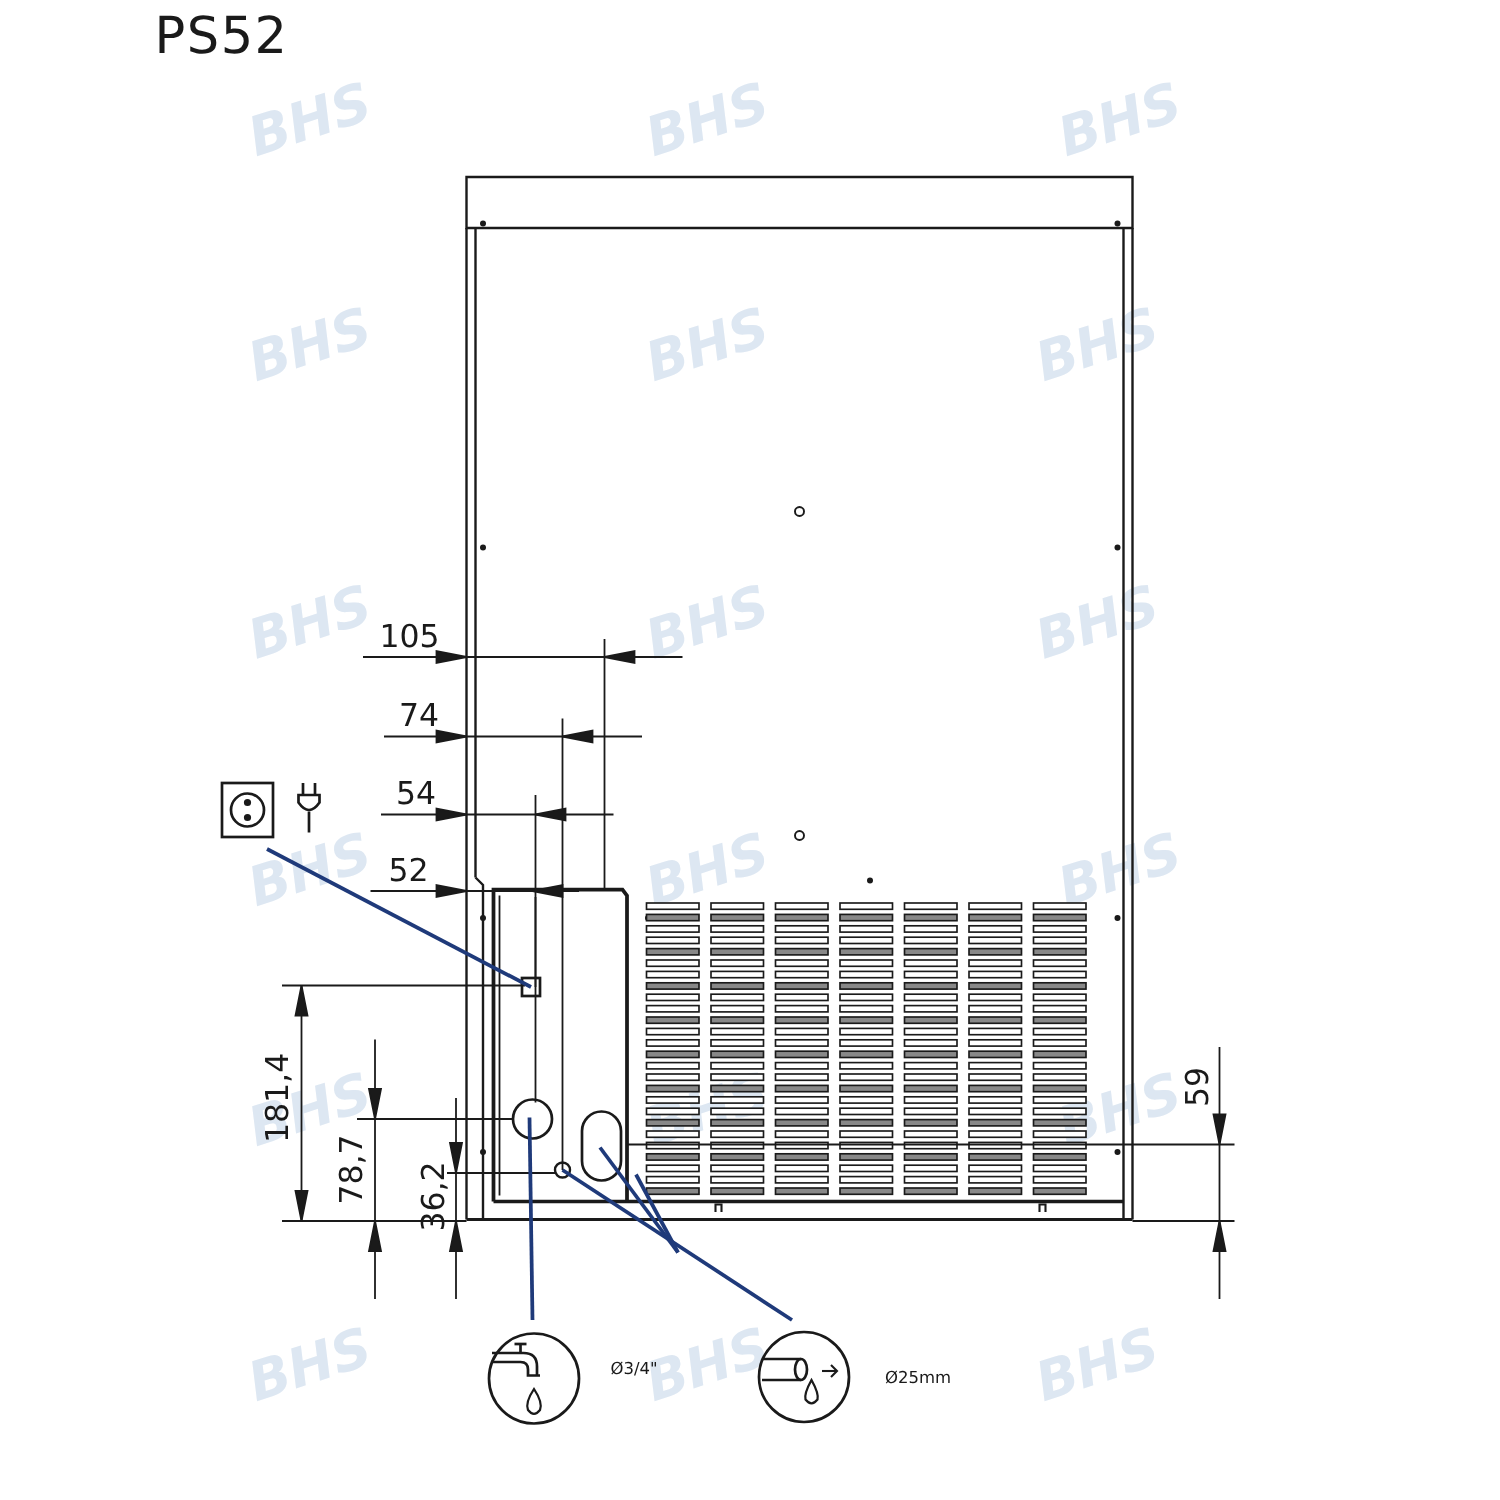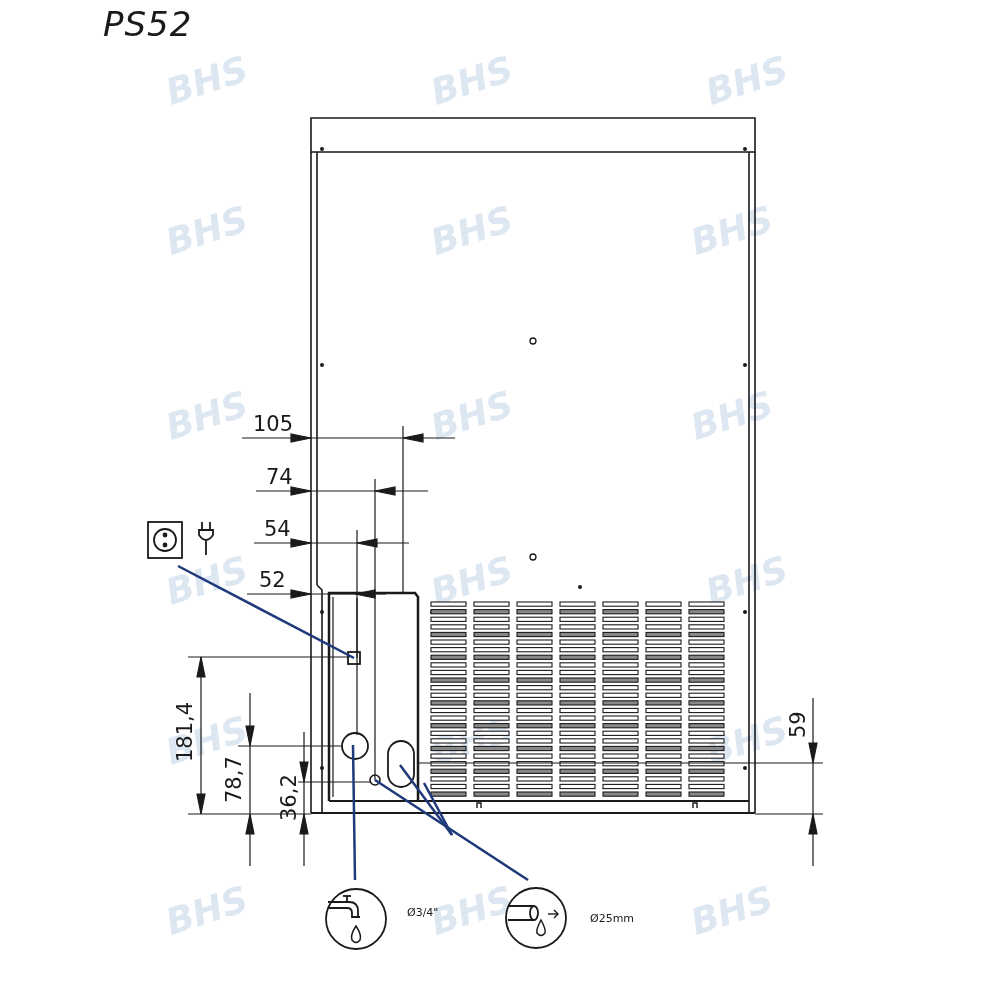--- a/index.html
+++ b/index.html
@@ -1,19 +1,19 @@
 <!DOCTYPE html>
 <html><head>
 <meta charset="utf-8">
 <style>
   html, body { margin: 0; padding: 0; background: #ffffff; }
   body { width: 1000px; height: 1000px; position: relative; overflow: hidden;
          font-family: "DejaVu Sans", sans-serif; color: #1a1a1a; }
   #title { position: absolute; left: 103px; top: 4px; font-size: 34px;
-           font-family: "DejaVu Sans", sans-serif; letter-spacing: 1px; color: #1a1a1a; font-style: italic; }
+           font-family: "DejaVu Sans", sans-serif; letter-spacing: 1px; color: #1a1a1a; }
   .wm { position: absolute; font-family: "DejaVu Sans", sans-serif; font-weight: bold;
         font-size: 36px; color: #dde7f2; transform: rotate(-18deg); pointer-events: none;
         font-style: italic; }
   svg { position: absolute; left: 0; top: 0; }
   .dimtxt { font-family: "DejaVu Sans", sans-serif; font-size: 21px; fill: #1a1a1a; }
   .small-lbl { font-family: "DejaVu Sans", sans-serif; font-size: 11px; fill: #1a1a1a; }
 </style>
 </head>
 <body>
 

